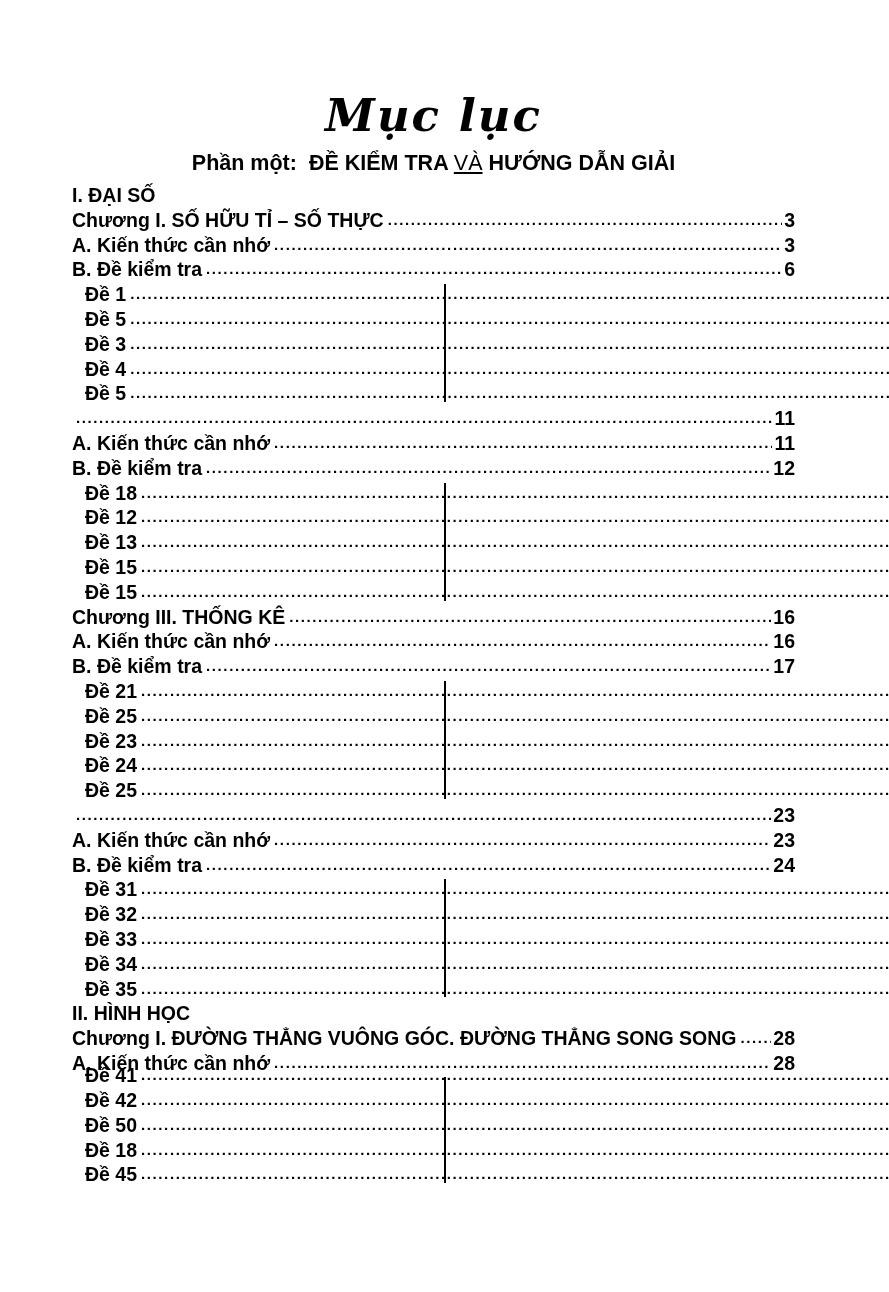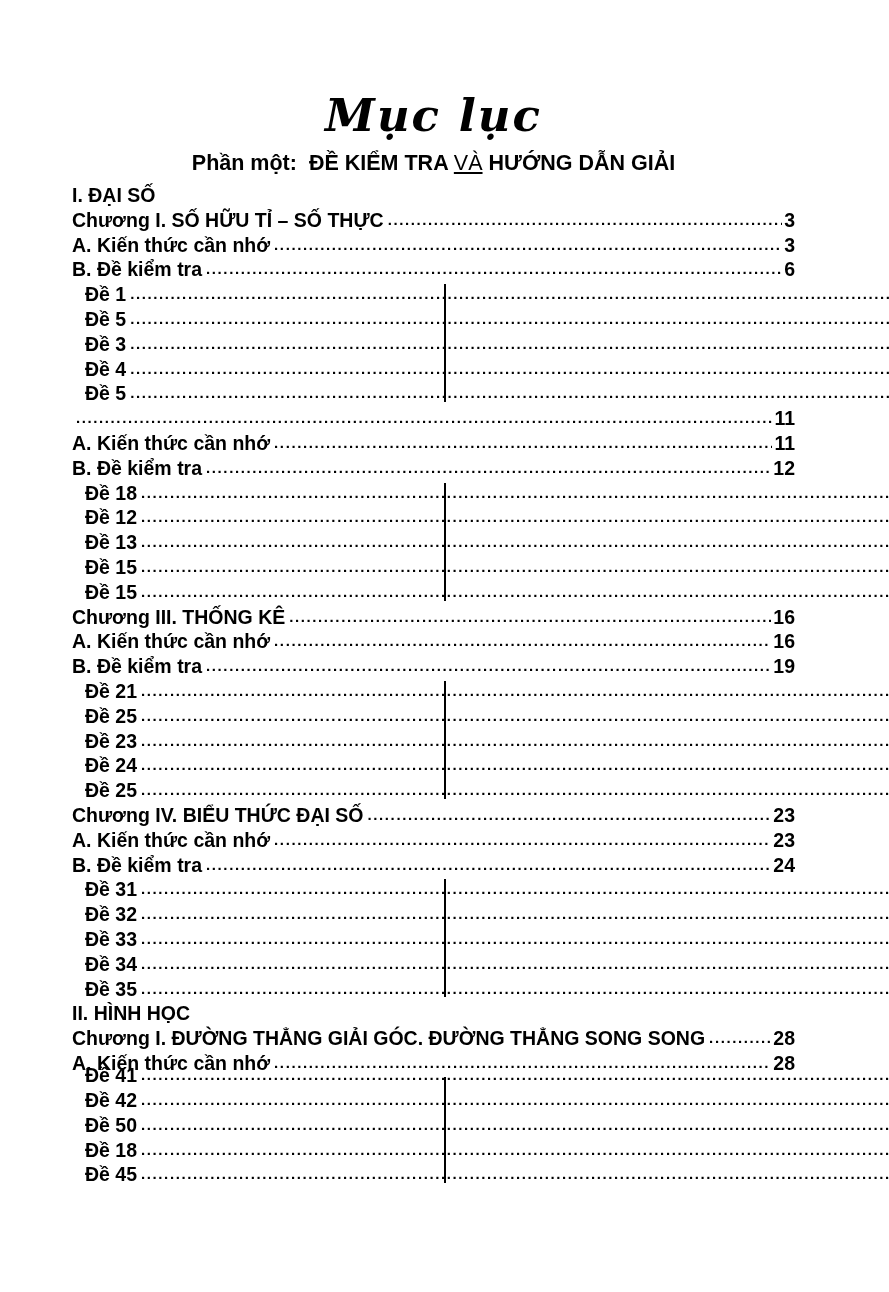--- a/index.html
+++ b/index.html
@@ -168,21 +168,21 @@
         <span class="pg">16</span>
       </div>
       <div class="toc-line">
         <span class="lbl">A. Kiến thức cần nhớ</span>
         <span class="dots">............................................................................................................................................................................................................................</span>
         <span class="pg">16</span>
       </div>
       <div class="toc-line">
         <span class="lbl">B. Đề kiểm tra</span>
         <span class="dots">............................................................................................................................................................................................................................</span>
-        <span class="pg">19</span>
+        <span class="pg">17</span>
       </div>
       <div class="toc-cols">
         <div class="col-left">
           <div class="toc-line">
             <span class="lbl">Đề 21</span>
             <span class="dots">............................................................................................................................................................................................................................</span>
           </div>
           <div class="toc-line">
             <span class="lbl">Đề 25</span>
             <span class="dots">............................................................................................................................................................................................................................</span>
@@ -195,21 +195,20 @@
             <span class="lbl">Đề 24</span>
             <span class="dots">............................................................................................................................................................................................................................</span>
           </div>
           <div class="toc-line">
             <span class="lbl">Đề 25</span>
             <span class="dots">............................................................................................................................................................................................................................</span>
           </div>
         </div>
       </div>
       <div class="toc-line">
-        <span class="lbl">Chương IV. BIỂU THỨC ĐẠI SỐ</span>
         <span class="dots">............................................................................................................................................................................................................................</span>
         <span class="pg">23</span>
       </div>
       <div class="toc-line">
         <span class="lbl">A. Kiến thức cần nhớ</span>
         <span class="dots">............................................................................................................................................................................................................................</span>
         <span class="pg">23</span>
       </div>
       <div class="toc-line">
         <span class="lbl">B. Đề kiểm tra</span>
@@ -235,21 +234,21 @@
             <span class="dots">............................................................................................................................................................................................................................</span>
           </div>
           <div class="toc-line">
             <span class="lbl">Đề 35</span>
             <span class="dots">............................................................................................................................................................................................................................</span>
           </div>
         </div>
       </div>
       <div class="toc-heading">II. HÌNH HỌC</div>
       <div class="toc-line">
-        <span class="lbl">Chương I. ĐƯỜNG THẲNG GIẢI GÓC. ĐƯỜNG THẲNG SONG SONG</span>
+        <span class="lbl">Chương I. ĐƯỜNG THẲNG VUÔNG GÓC. ĐƯỜNG THẲNG SONG SONG</span>
         <span class="dots">............................................................................................................................................................................................................................</span>
         <span class="pg">28</span>
       </div>
       <div class="toc-line">
         <span class="lbl">A. Kiến thức cần nhớ</span>
         <span class="dots">............................................................................................................................................................................................................................</span>
         <span class="pg">28</span>
       </div>
       <div class="toc-cols overlap">
         <div class="col-left">

